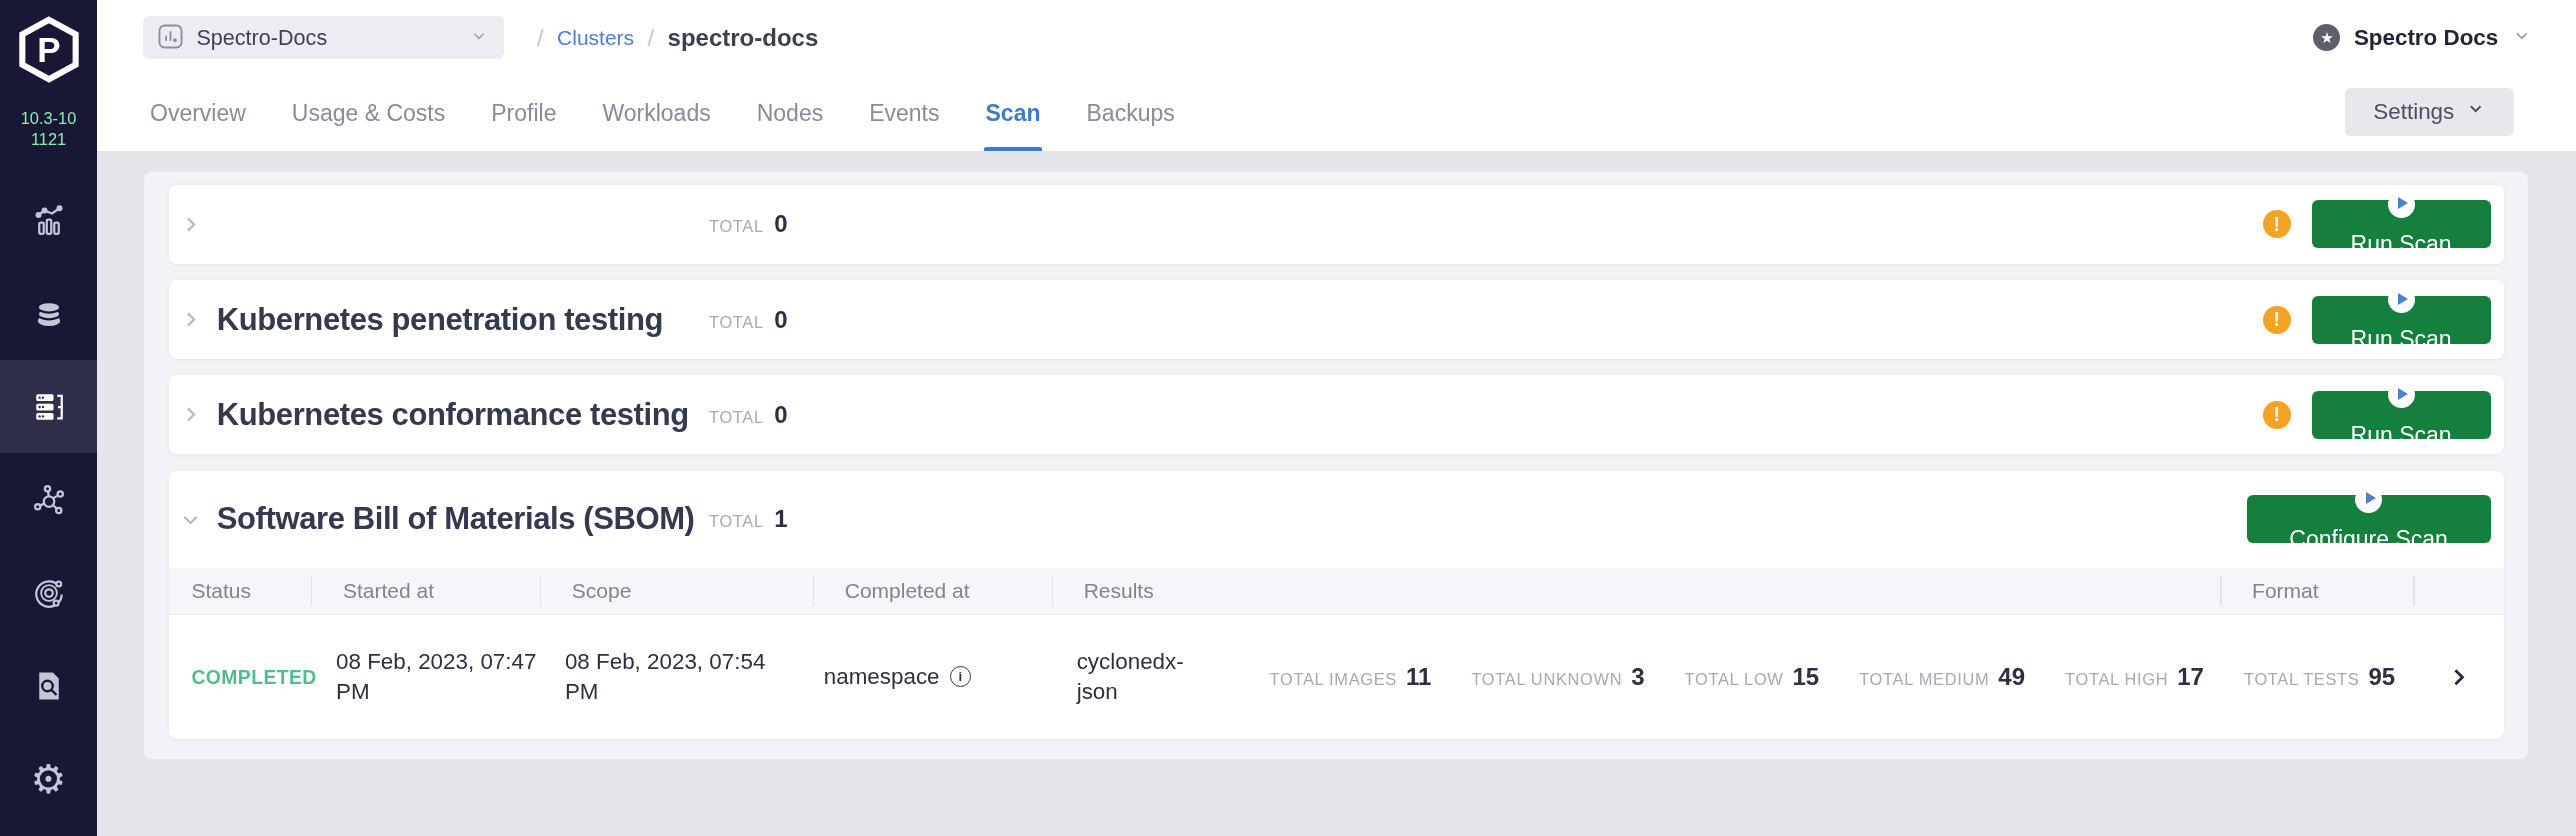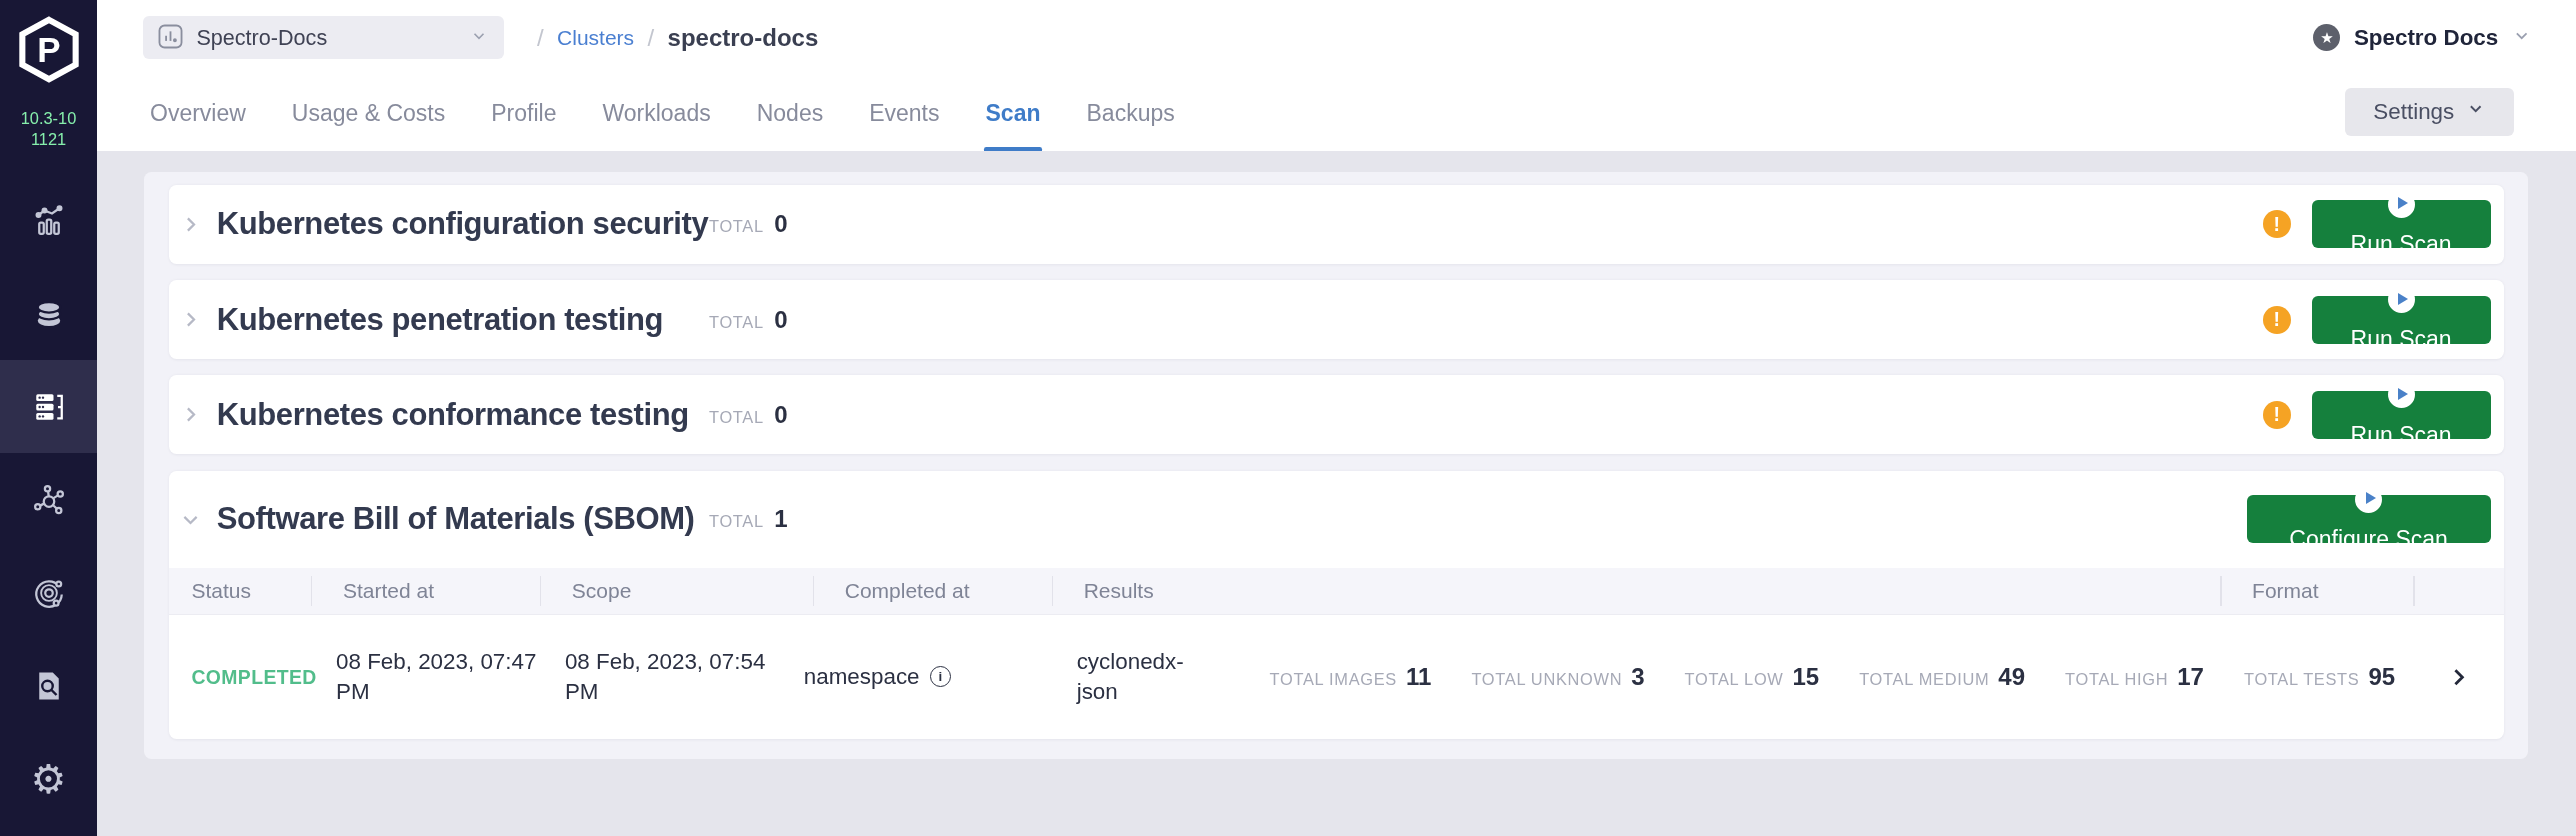--- a/index.html
+++ b/index.html
@@ -67,21 +67,21 @@
   .td { padding-left:25px; font-size:22.4px; color:#2b3042; }
   .c-status { width:142px; padding-left:22.4px; }
   .c-start { width:229px; }
   .c-done { width:239px; }
   .c-scope { width:273px; }
   .c-format { width:193px; }
   .c-results { width:1169px; display:flex; align-items:center; gap:40px; }
   .c-more { width:91px; display:flex; justify-content:center; padding-left:0; }
   .status-ok { font-size:19.4px; font-weight:700; color:#52bd8b; letter-spacing:0.4px; }
   .date { line-height:30px; max-width:198px; }
-  .scope-wrap { display:flex; align-items:center; gap:10.4px; }
+  .scope-wrap { display:flex; align-items:center; gap:10.4px;margin-left:20px; }
   .info { width:21px; height:21px; border-radius:50%; border:1.5px solid #2b3042; font-size:13.4px; font-weight:600; display:flex; align-items:center; justify-content:center; cursor:pointer; }
   .fmt { max-width:130px; line-height:30px; display:inline-block; }
   .stat { display:flex; align-items:baseline; gap:9px; white-space:nowrap; }
 </style>
 </head>
 <body>
 
 <div class="app">
 
   <aside class="sidebar">
@@ -230,21 +230,20 @@
     <div class="content">
       <div class="wrapper">
 
         <div class="card">
           <div class="card-head">
             <span class="exp-chev">
               <svg width="21" height="21" viewBox="0 0 24 24" fill="none" stroke="#b6b9c6" stroke-width="2.6">
                   <polyline points="9,5 16,12 9,19"></polyline>
                 </svg>
             </span>
-            <span class="sec-title">Kubernetes configuration security</span>
             <span class="sec-total">
               <span class="lbl">TOTAL</span>
               <span class="val">0</span>
             </span>
             <span class="head-right">
               <span class="warn">!</span>
               <button class="btn-blue btn-run">
                 <span class="play"></span>
                 <span>Run Scan</span>
               </button>

